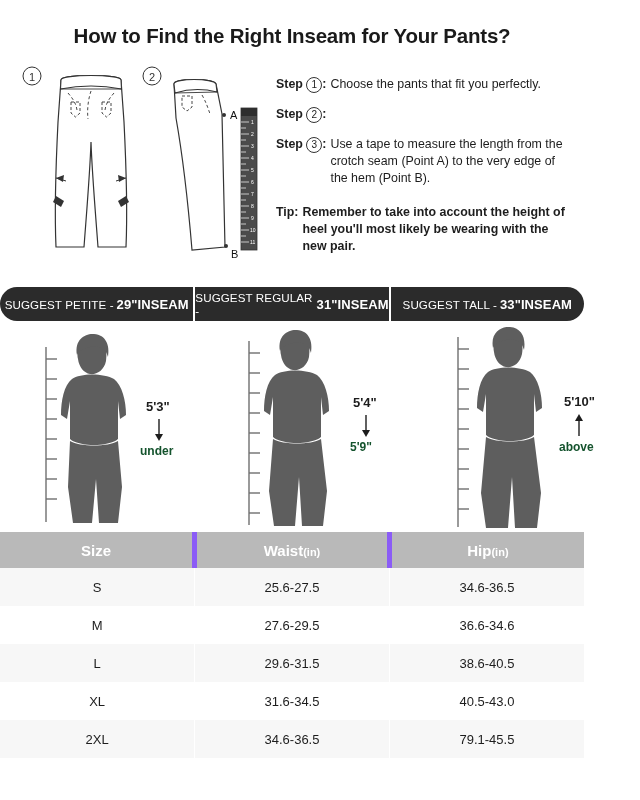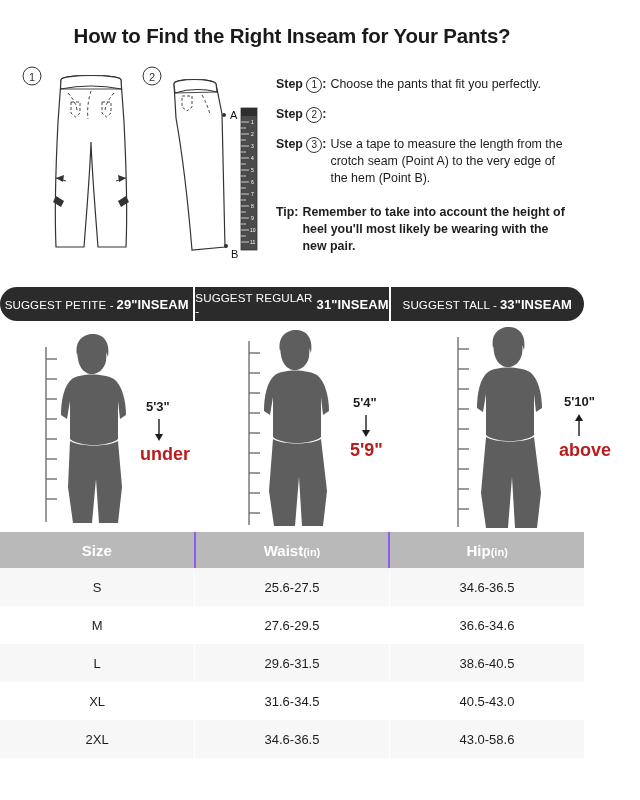--- a/index.html
+++ b/index.html
@@ -129,38 +129,38 @@
   }
   .sil-height {
     position: absolute;
     font-weight: bold;
     font-size: 13px;
     color: #1d1d1d;
   }
   .sil-sub {
     position: absolute;
     font-weight: bold;
-    font-size: 18px;
-    color: #b91c1c;
+    font-size: 12px;
+    color: #14532d;
   }
 
   
   .size-table {
     width: 100%;
     border-collapse: collapse;
     table-layout: fixed;
   }
   .size-table th {
     background: #b9b9b9;
     color: #ffffff;
     font-size: 15px;
     font-weight: bold;
     height: 34px;
     text-align: center;
-    border-right: 2px solid #8b5cf6;
+    border-right: 5px solid #8b5cf6;
   }
   .size-table th:last-child { border-right: none; }
   .size-table th .unit {
     font-size: 11px;
     font-weight: bold;
   }
   .size-table td {
     height: 36px;
     text-align: center;
     font-size: 13px;
@@ -446,18 +446,18 @@
         <td>38.6-40.5</td>
       </tr>
       <tr>
         <td>XL</td>
         <td>31.6-34.5</td>
         <td>40.5-43.0</td>
       </tr>
       <tr>
         <td>2XL</td>
         <td>34.6-36.5</td>
-        <td>43.0-58.6</td>
+        <td>79.1-45.5</td>
       </tr>
     </tbody>
   </table>
 
 </div>
 
 </body></html>

